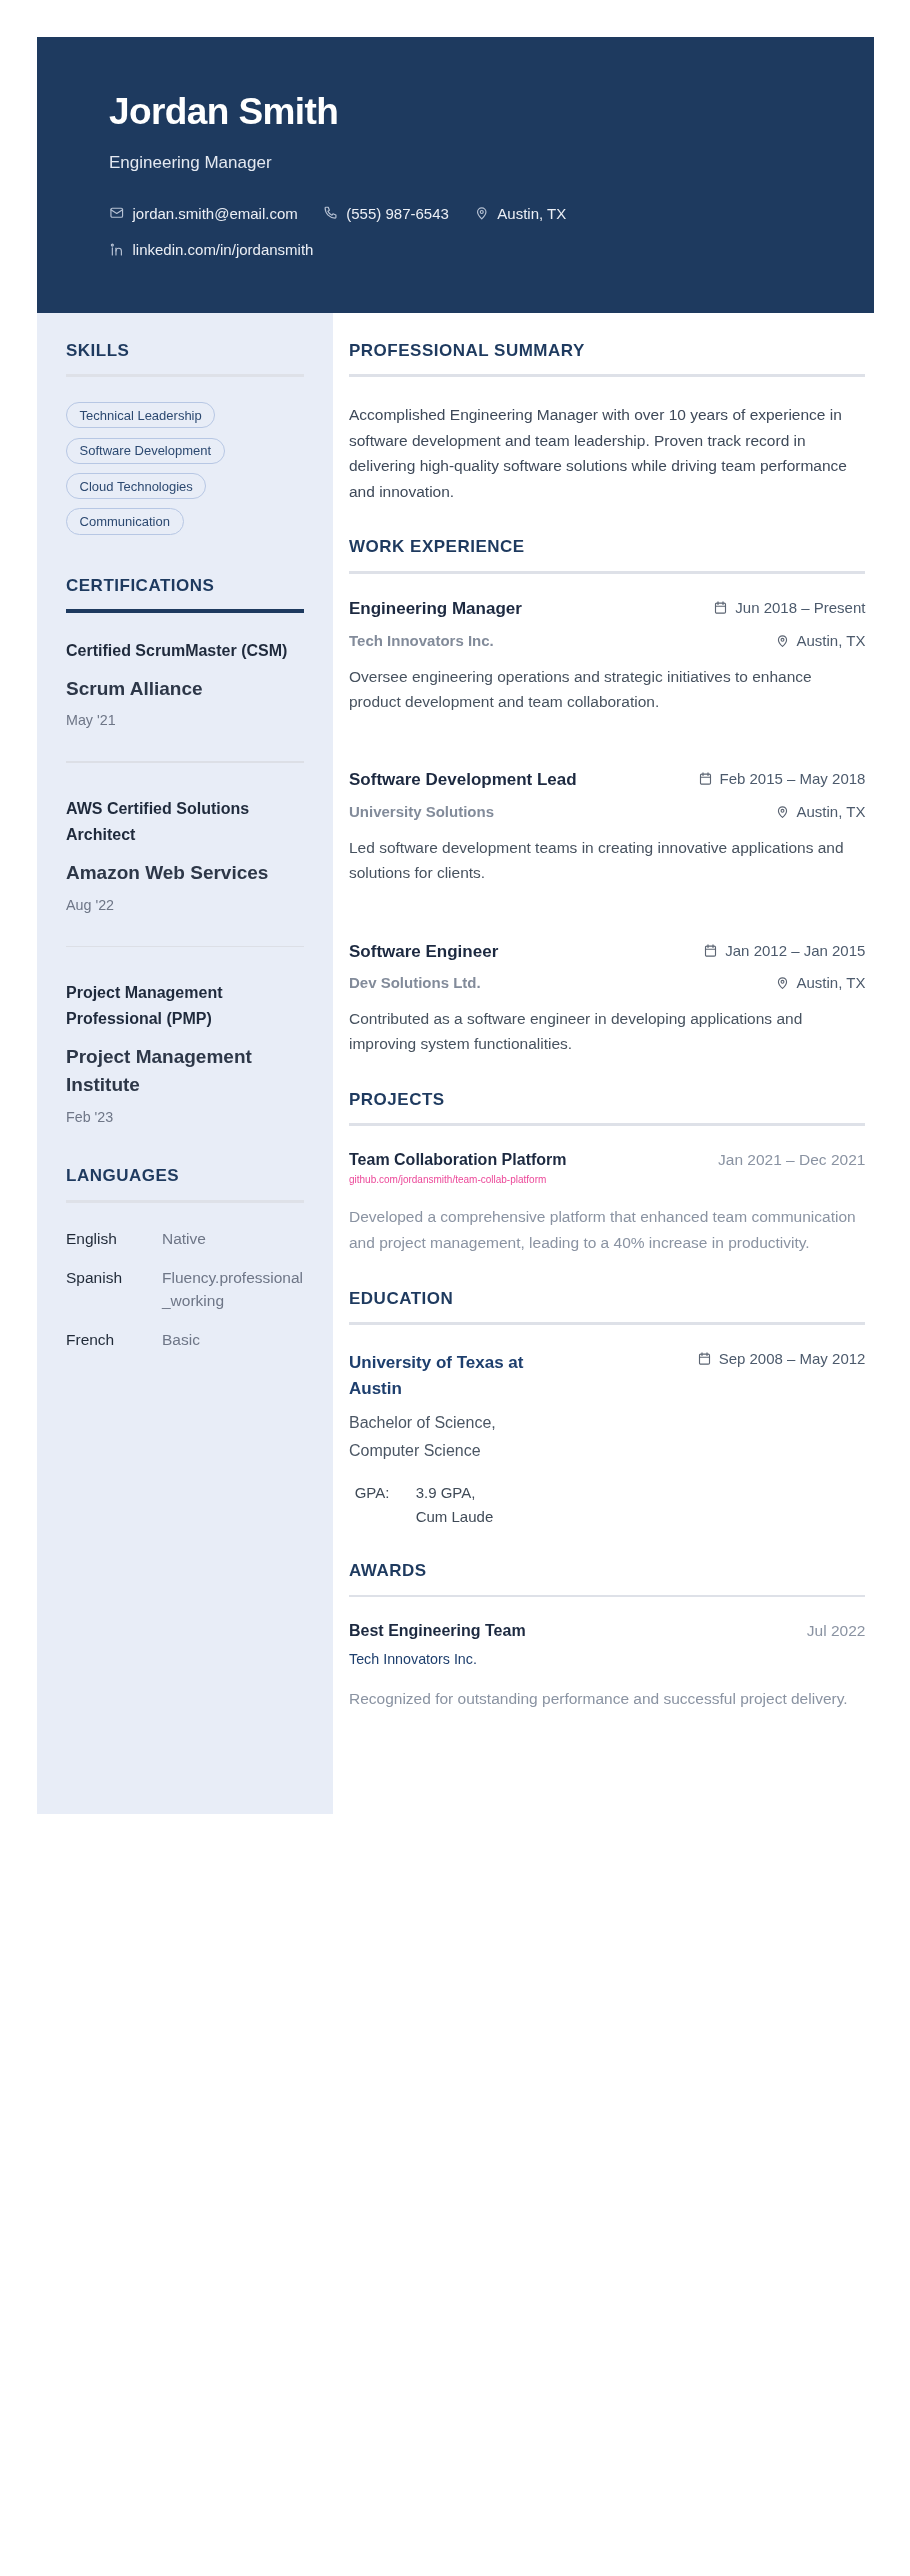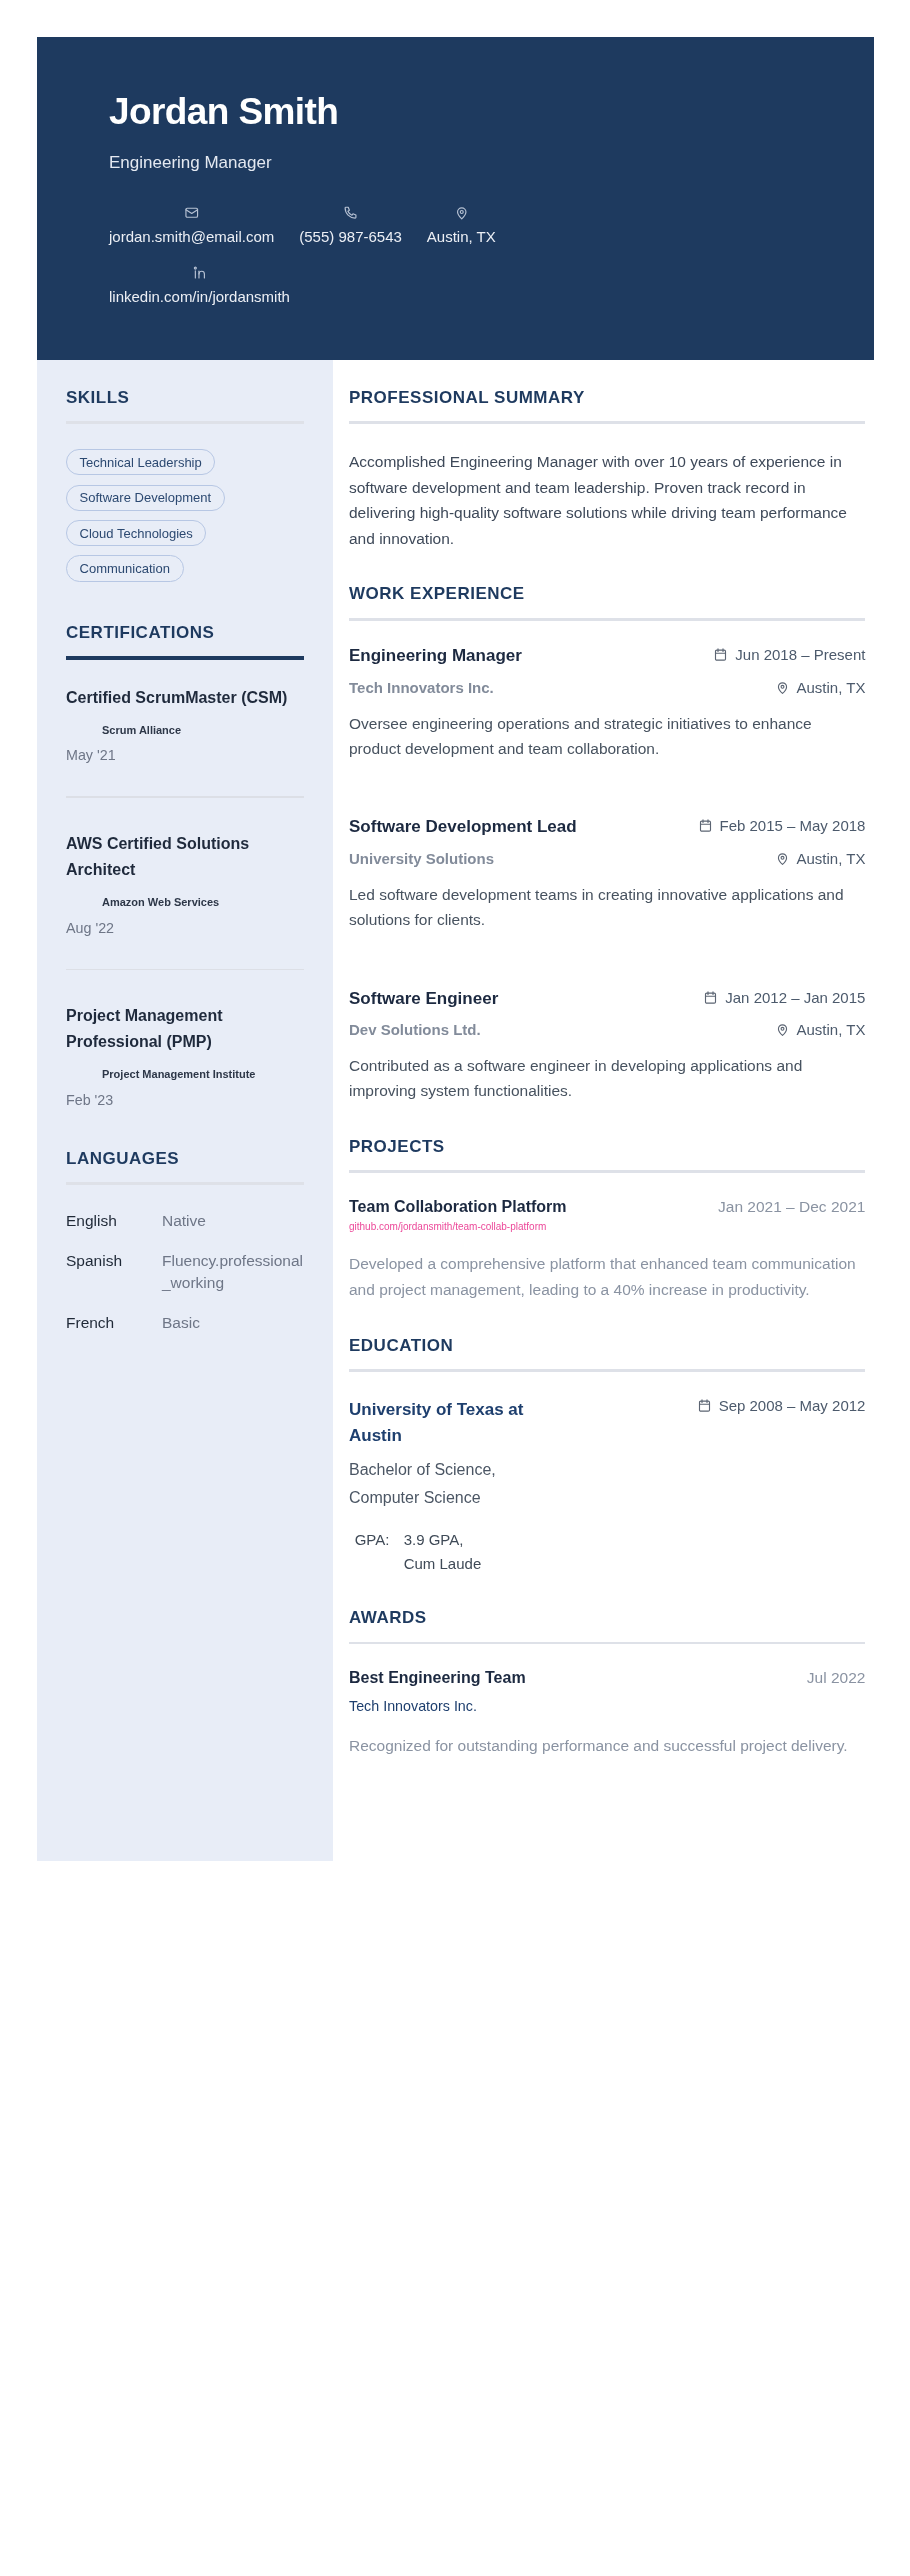--- a/index.html
+++ b/index.html
@@ -7,38 +7,38 @@
   body { font-family:"Liberation Sans","DejaVu Sans",sans-serif; width:911px; height:2576px; position:relative; }
   .page { width:911px; height:2576px; background:#ffffff; overflow:hidden; }
   .card { width:837px; margin:37px auto 0 auto; }
 
   
   .header { background:#1E3A5F; color:#ffffff; padding:54px 57px 55px 72px; }
   .name { font-size:37px; font-weight:bold; letter-spacing:-0.6px; color:#ffffff; }
   .job-title { font-size:17px; font-weight:normal; color:#E4E9F1; margin-top:19.5px; }
   .contact-row { display:flex; align-items:center; gap:25px; margin-top:32px; font-size:15px; color:#ECEFF5; }
   .contact-row.second { margin-top:19.5px; }
-  .contact-item { display:flex; align-items:center; gap:8px;flex-direction:column; }
+  .contact-item { display:flex; align-items:center; gap:8px; }
   .contact-item svg { width:15.5px; height:15.5px; stroke:#B7C2D4; }
 
   
   .columns { display:flex; align-items:stretch; }
   .sidebar { width:296px; flex:0 0 296px; background:#E8EDF7; padding:27.5px 29px 34px 29px; }
   .main { flex:1; padding:27.5px 8.6px 69px 16px; background:#ffffff; }
 
   
   .sec-heading { font-size:17px; font-weight:bold; color:#1E3A5F; letter-spacing:0.5px; }
   .divider { height:2.9px; background:#DEE1E8; margin-top:13.8px; margin-bottom:25px; }
   .divider.navy { height:3.4px; background:#1E3A5F; }
 
   
   .side-section { margin-bottom:41px; }
   .pill { display:block; width:fit-content; font-size:13px; color:#2C4971; border:1.1px solid #B7C7E4; border-radius:573px; padding:4.6px 12.6px; margin-bottom:9.2px; background:transparent; }
   .cert-item .cert-title { font-size:16px; font-weight:bold; color:#1F2A3C; line-height:1.6; }
-  .cert-item .cert-org { font-size:11px; font-weight:bold; color:#2D3748; line-height:1.5; margin-top:11.5px;margin-left:36px; }
+  .cert-item .cert-org { font-size:19px; font-weight:bold; color:#2D3748; line-height:1.5; margin-top:11.5px; }
   .cert-item .cert-date { font-size:14.3px; color:#6E7687; margin-top:9.2px; }
   .cert-sep { height:1.7px; background:#DCDFE6; margin:33px 0; }
   .lang-row { display:flex; margin-bottom:17px; }
   .lang-name { width:96px; flex:0 0 96px; font-size:15.5px; color:#1F2937; line-height:1.45; }
   .lang-level { flex:1; font-size:15.5px; color:#6E7687; line-height:1.45; overflow-wrap:anywhere; word-break:break-word; }
 
   
   .main-section { margin-bottom:33px; }
   .summary-text { font-size:15.5px; line-height:1.65; color:#3E4959; }
 
@@ -55,21 +55,21 @@
   .entry-desc { margin-top:16px; font-size:15.5px; line-height:1.6; color:#47525F; }
 
   .proj-date, .award-date { font-size:15.5px; color:#8A93A2; white-space:nowrap; }
   .proj-title, .award-title { font-size:16px; font-weight:bold; color:#1C2940; }
   .proj-link { font-size:10px; color:#ec4899; margin-top:4.6px; display:inline-block; text-decoration:none; }
   .muted-desc { margin-top:19.5px; font-size:15.5px; line-height:1.65; color:#8A93A2; }
 
   .edu-left { max-width:212px; }
   .school { font-size:17px; font-weight:bold; color:#1E3F6E; line-height:1.5; }
   .degree { font-size:16px; color:#4B5664; line-height:1.75; margin-top:8px; }
-  .gpa-row { display:flex; margin-top:16px; padding-left:5.7px; }
+  .gpa-row { display:flex; margin-top:16px; padding-left:5.7px;gap:12px; }
   .gpa-label { font-size:15px; color:#3F4A57; width:49px; flex:0 0 49px; line-height:1.55; }
   .gpa-value { font-size:15px; color:#3F4A57; width:83px; line-height:1.55; }
 
   .award-org { font-size:14.3px; color:#1E3F6E; margin-top:10.3px; }
 </style>
 </head>
 <body>
 
 <div class="page">
   <div class="card">

